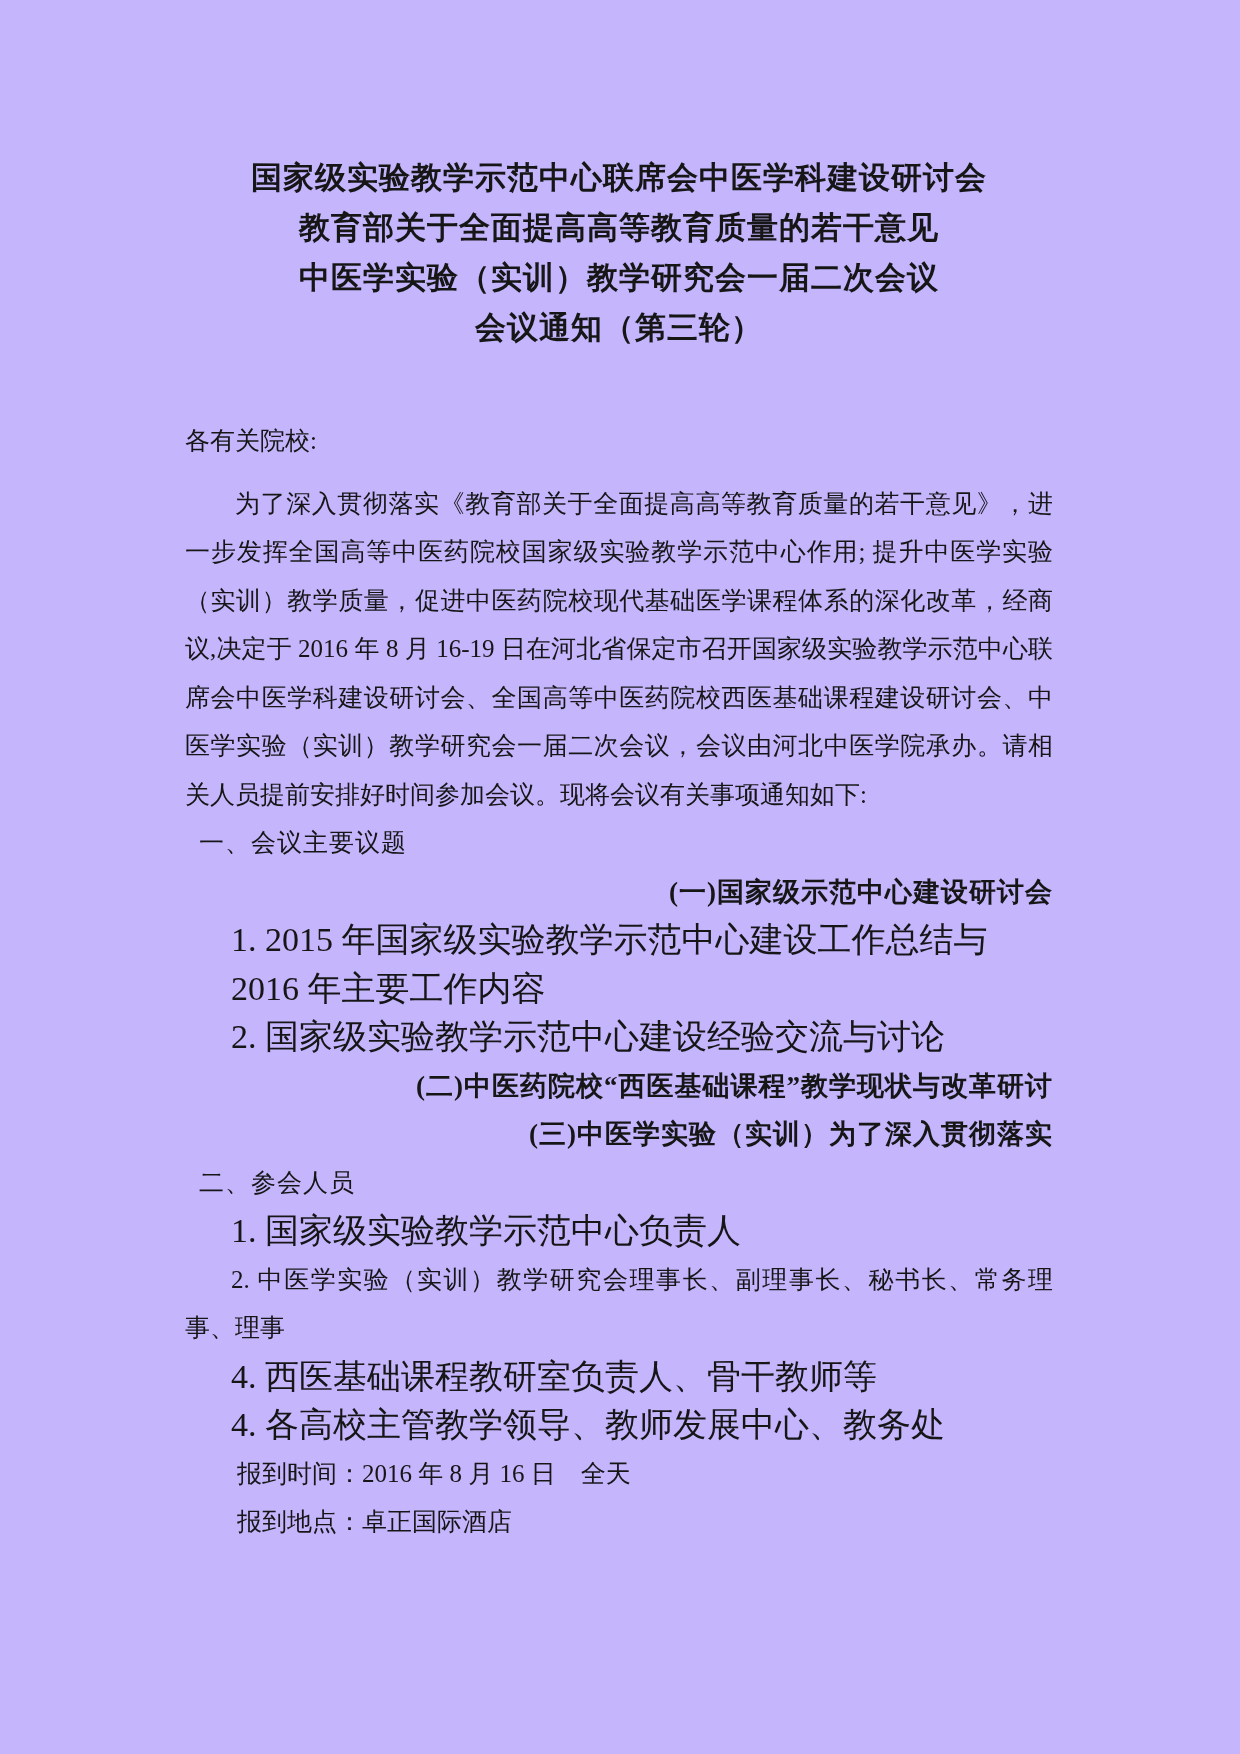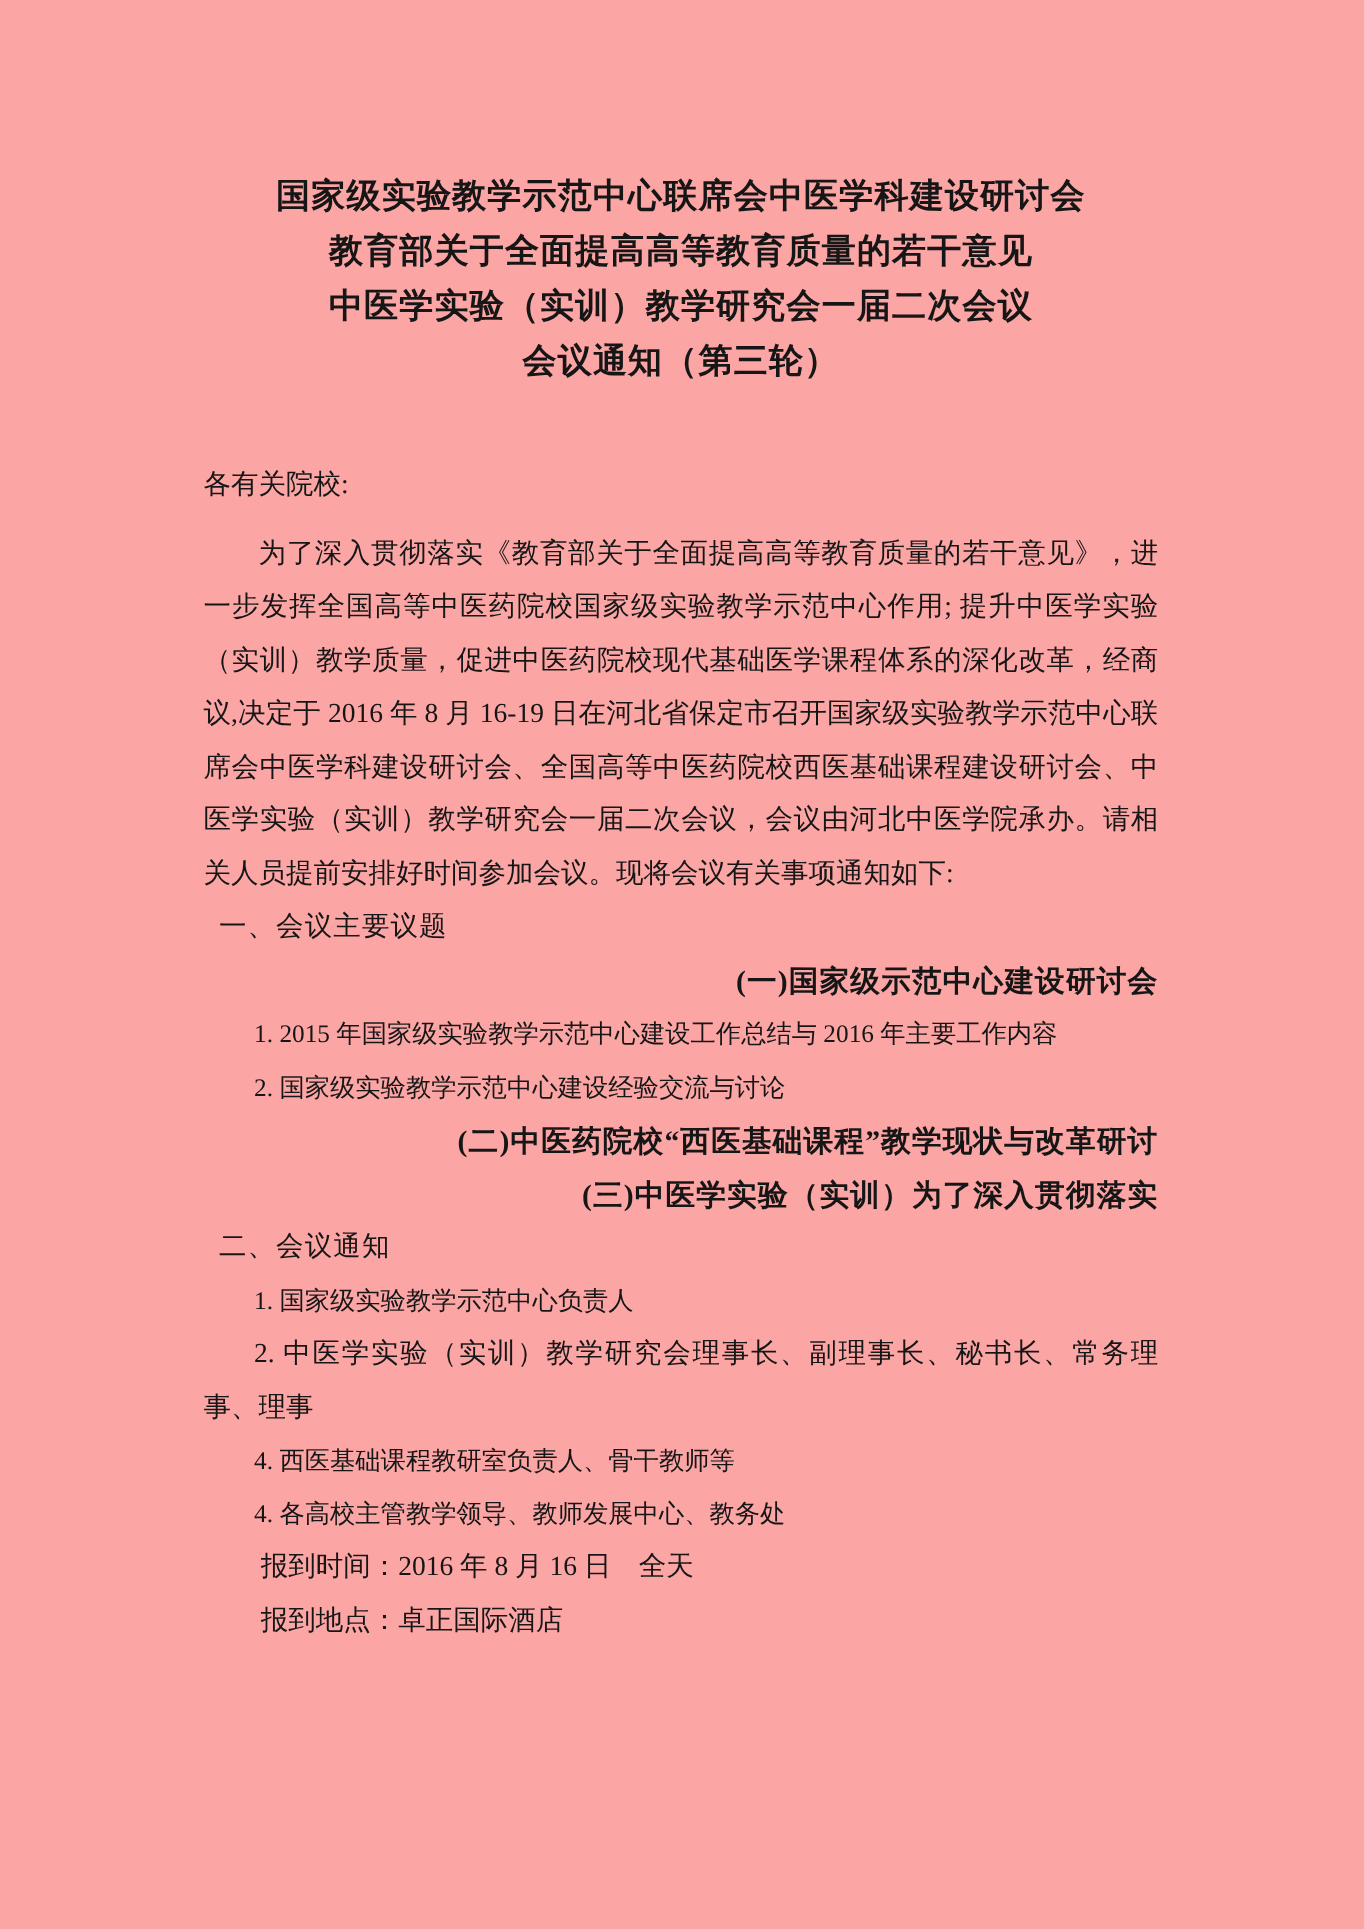--- a/index.html
+++ b/index.html
@@ -5,21 +5,21 @@
   html, body {
     margin: 0;
     padding: 0;
     background: #e8e8e8;
   }
   .page {
     position: relative;
     width: 1240px;
     height: 1754px;
     margin: 0 auto;
-    background: #fca5a5;
+    background: #c4b5fd;
     box-sizing: border-box;
     padding: 153px 187px 0 185px;
     color: #161616;
     font-family: "Liberation Serif", "DejaVu Serif", serif;
     overflow: hidden;
   }
   .title-block {
     text-align: center;
     font-size: 31px;
     font-weight: 700;
@@ -47,21 +47,21 @@
   }
   .sub-bold {
     font-size: 27px;
     font-weight: 700;
     line-height: 48.5px;
     padding-left: 46px;
     letter-spacing: 1px;
     text-align: right;
   }
   .item {
-    font-size: 23px;
+    font-size: 34px;
     line-height: 48.5px;
     padding-left: 46px;
   }
   .item-para {
     margin: 0;
     font-size: 25px;
     line-height: 48.5px;
     text-align: justify;
     text-indent: 46px;
   }
@@ -87,21 +87,21 @@
 
   <p class="para">为了深入贯彻落实《教育部关于全面提高高等教育质量的若干意见》，进一步发挥全国高等中医药院校国家级实验教学示范中心作用; 提升中医学实验（实训）教学质量，促进中医药院校现代基础医学课程体系的深化改革，经商议,决定于 2016 年 8 月 16-19 日在河北省保定市召开国家级实验教学示范中心联席会中医学科建设研讨会、全国高等中医药院校西医基础课程建设研讨会、中医学实验（实训）教学研究会一届二次会议，会议由河北中医学院承办。请相关人员提前安排好时间参加会议。现将会议有关事项通知如下:</p>
 
   <div class="heading">一、会议主要议题</div>
   <div class="sub-bold">(一)国家级示范中心建设研讨会</div>
   <div class="item">1. 2015 年国家级实验教学示范中心建设工作总结与 2016 年主要工作内容</div>
   <div class="item">2. 国家级实验教学示范中心建设经验交流与讨论</div>
   <div class="sub-bold">(二)中医药院校“西医基础课程”教学现状与改革研讨</div>
   <div class="sub-bold">(三)中医学实验（实训）为了深入贯彻落实</div>
 
-  <div class="heading">二、会议通知</div>
+  <div class="heading">二、参会人员</div>
   <div class="item">1. 国家级实验教学示范中心负责人</div>
   <p class="item-para">2. 中医学实验（实训）教学研究会理事长、副理事长、秘书长、常务理事、理事</p>
   <div class="item">4. 西医基础课程教研室负责人、骨干教师等</div>
   <div class="item">4. 各高校主管教学领导、教师发展中心、教务处</div>
 
   <div class="info-line">报到时间：2016 年 8 月 16 日　全天</div>
   <div class="info-line">报到地点：卓正国际酒店</div>
 
 </div>
 

